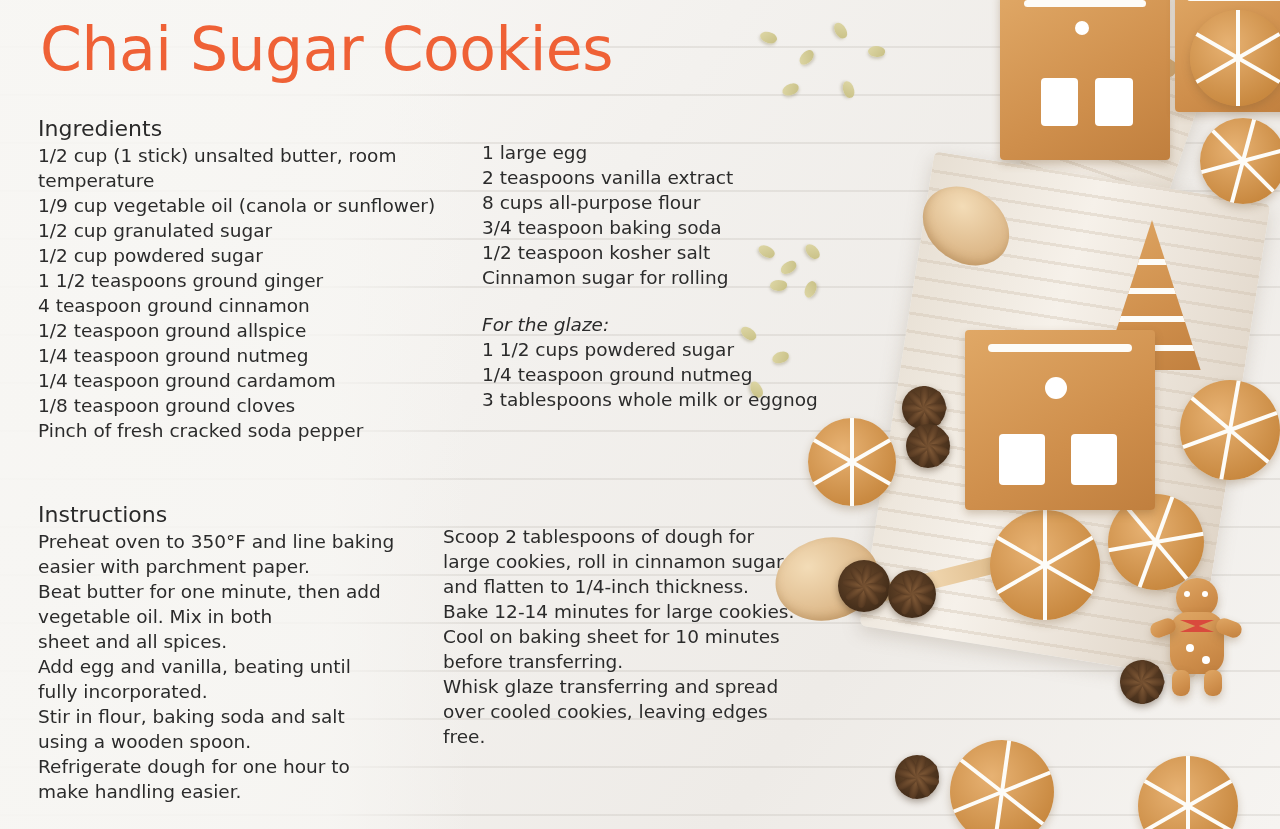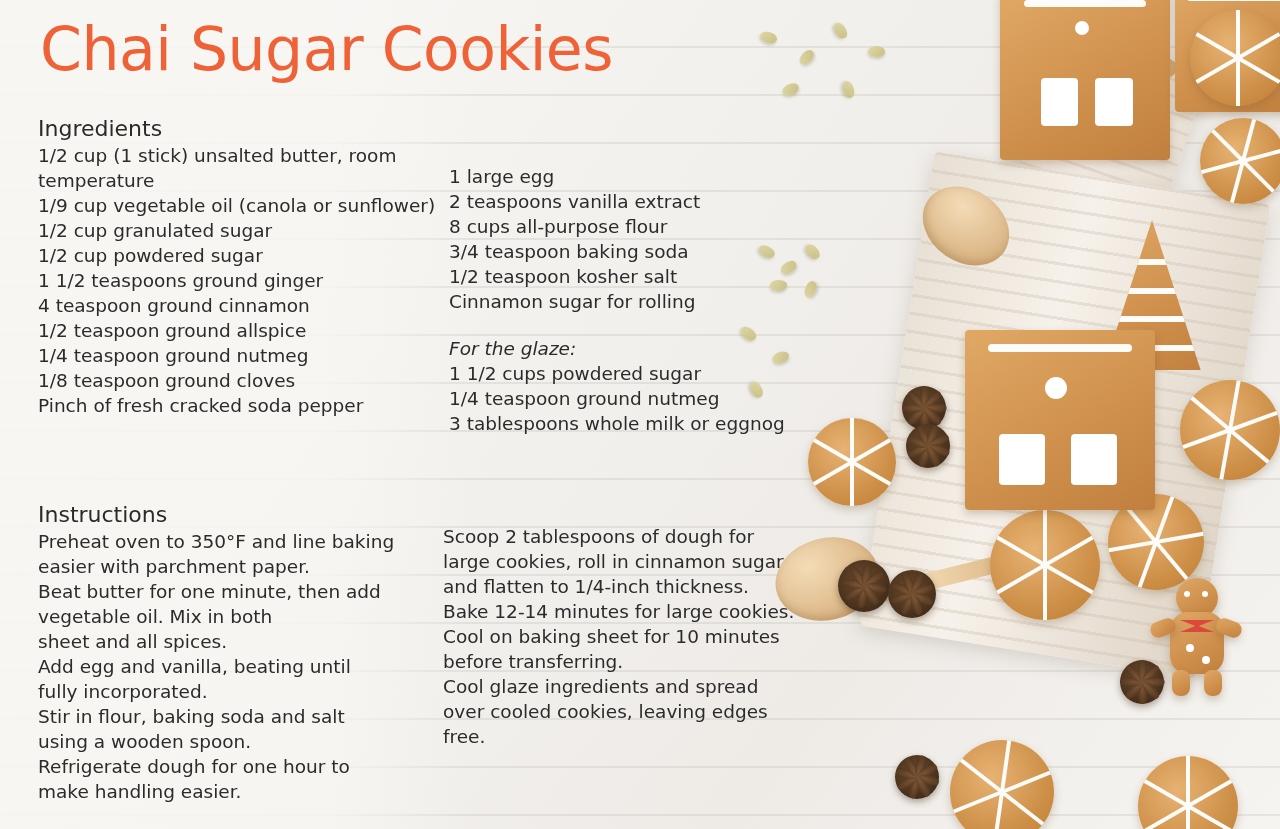--- a/index.html
+++ b/index.html
@@ -161,21 +161,21 @@
     font-family: "DejaVu Sans", sans-serif;
   }
   .col p { margin: 0; }
   .sub {
     margin-top: 22px !important;
     font-style: italic;
   }
   .subhead { }
 
   #ing-left  { left: 38px;  top: 116px; width: 420px; }
-  #ing-right { left: 449px; top: 140px; width: 400px; margin-top: 24px; }
+  #ing-right { left: 482px; top: 140px; width: 400px; }
   #ins-left  { left: 38px;  top: 502px; width: 400px; }
   #ins-right { left: 443px; top: 524px; width: 390px; }
 
   .textshield {
     position: absolute;
     left: 0; top: 0; width: 470px; height: 829px;
     background: linear-gradient(to right, rgba(247,246,243,0.92) 0%, rgba(247,246,243,0.82) 70%, rgba(247,246,243,0) 100%);
     pointer-events: none;
   }
 </style>
@@ -392,20 +392,21 @@
     <h2 class="section">Ingredients</h2>
     <p>1/2 cup (1 stick) unsalted butter, room</p>
     <p>temperature</p>
     <p>1/9 cup vegetable oil (canola or sunflower)</p>
     <p>1/2 cup granulated sugar</p>
     <p>1/2 cup powdered sugar</p>
     <p>1 1/2 teaspoons ground ginger</p>
     <p>4 teaspoon ground cinnamon</p>
     <p>1/2 teaspoon ground allspice</p>
     <p>1/4 teaspoon ground nutmeg</p>
+    <p>1/4 teaspoon ground cardamom</p>
     <p>1/8 teaspoon ground cloves</p>
     <p>Pinch of fresh cracked soda pepper</p>
   </div>
 
   <div class="col" id="ing-right">
     <p>1 large egg</p>
     <p>2 teaspoons vanilla extract</p>
     <p>8 cups all-purpose flour</p>
     <p>3/4 teaspoon baking soda</p>
     <p>1/2 teaspoon kosher salt</p>
@@ -431,18 +432,18 @@
     <p>make handling easier.</p>
   </div>
 
   <div class="col" id="ins-right">
     <p>Scoop 2 tablespoons of dough for</p>
     <p>large cookies, roll in cinnamon sugar</p>
     <p>and flatten to 1/4-inch thickness.</p>
     <p>Bake 12-14 minutes for large cookies.</p>
     <p>Cool on baking sheet for 10 minutes</p>
     <p>before transferring.</p>
-    <p>Cool glaze ingredients and spread</p>
+    <p>Whisk glaze transferring and spread</p>
     <p>over cooled cookies, leaving edges</p>
     <p>free.</p>
   </div>
 
 </div>
 
 </body></html>

